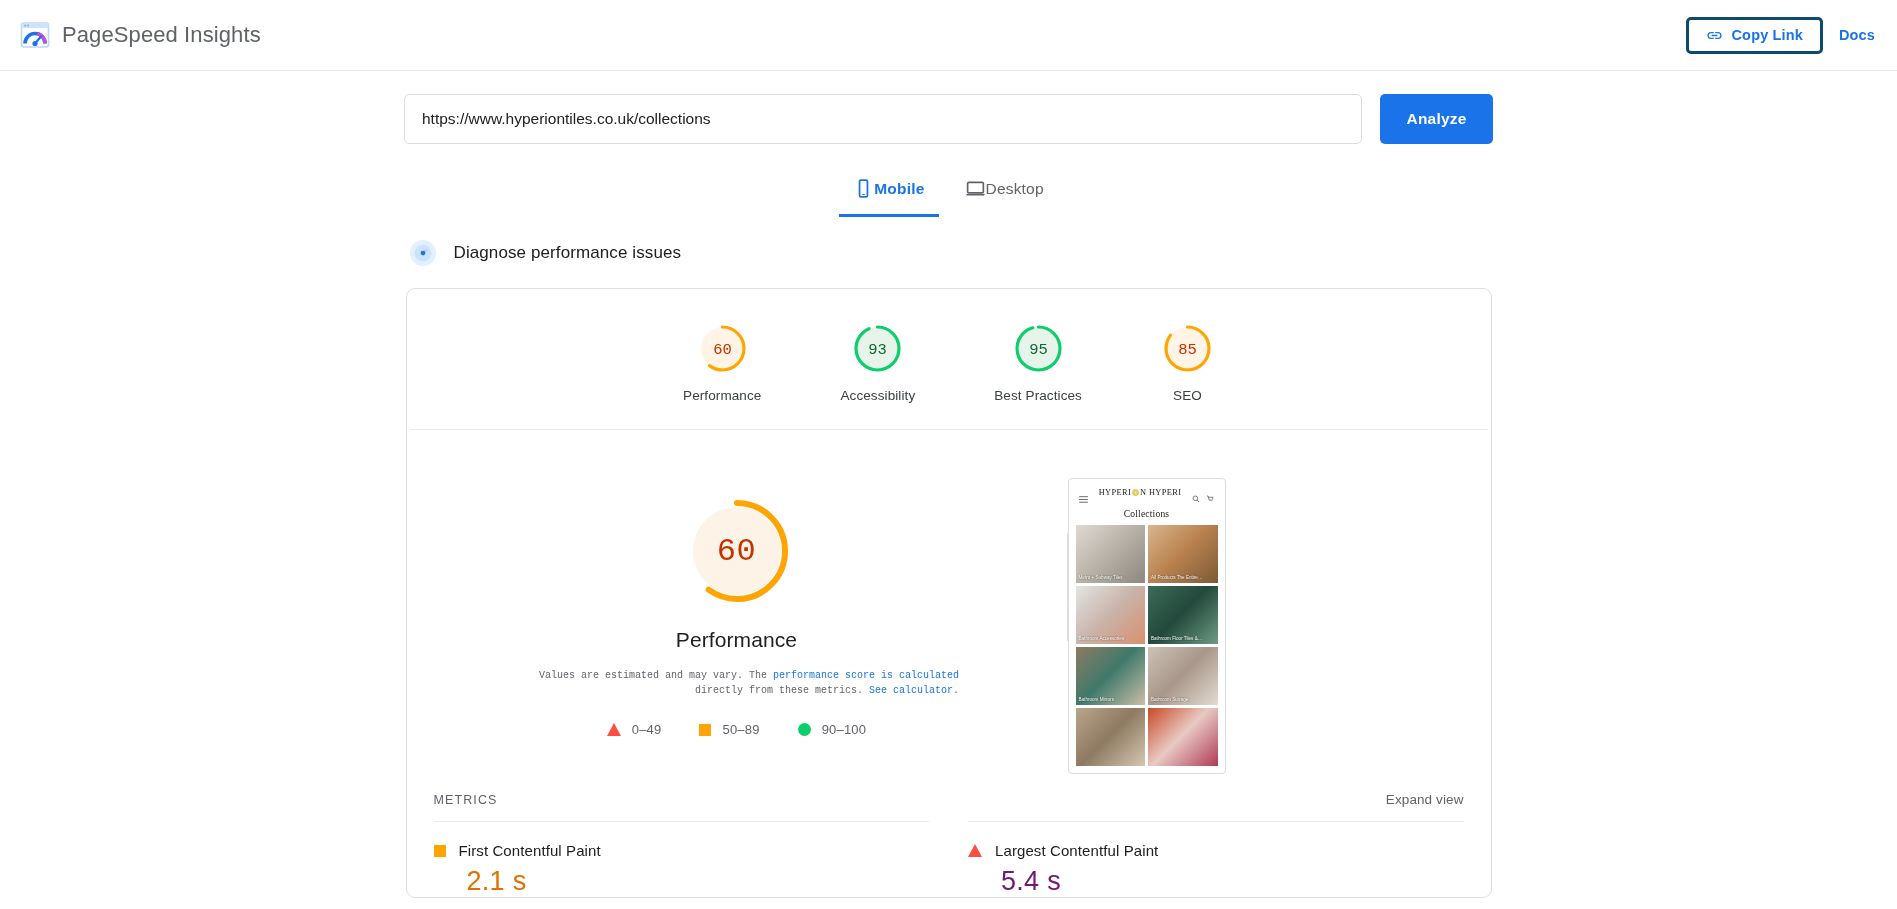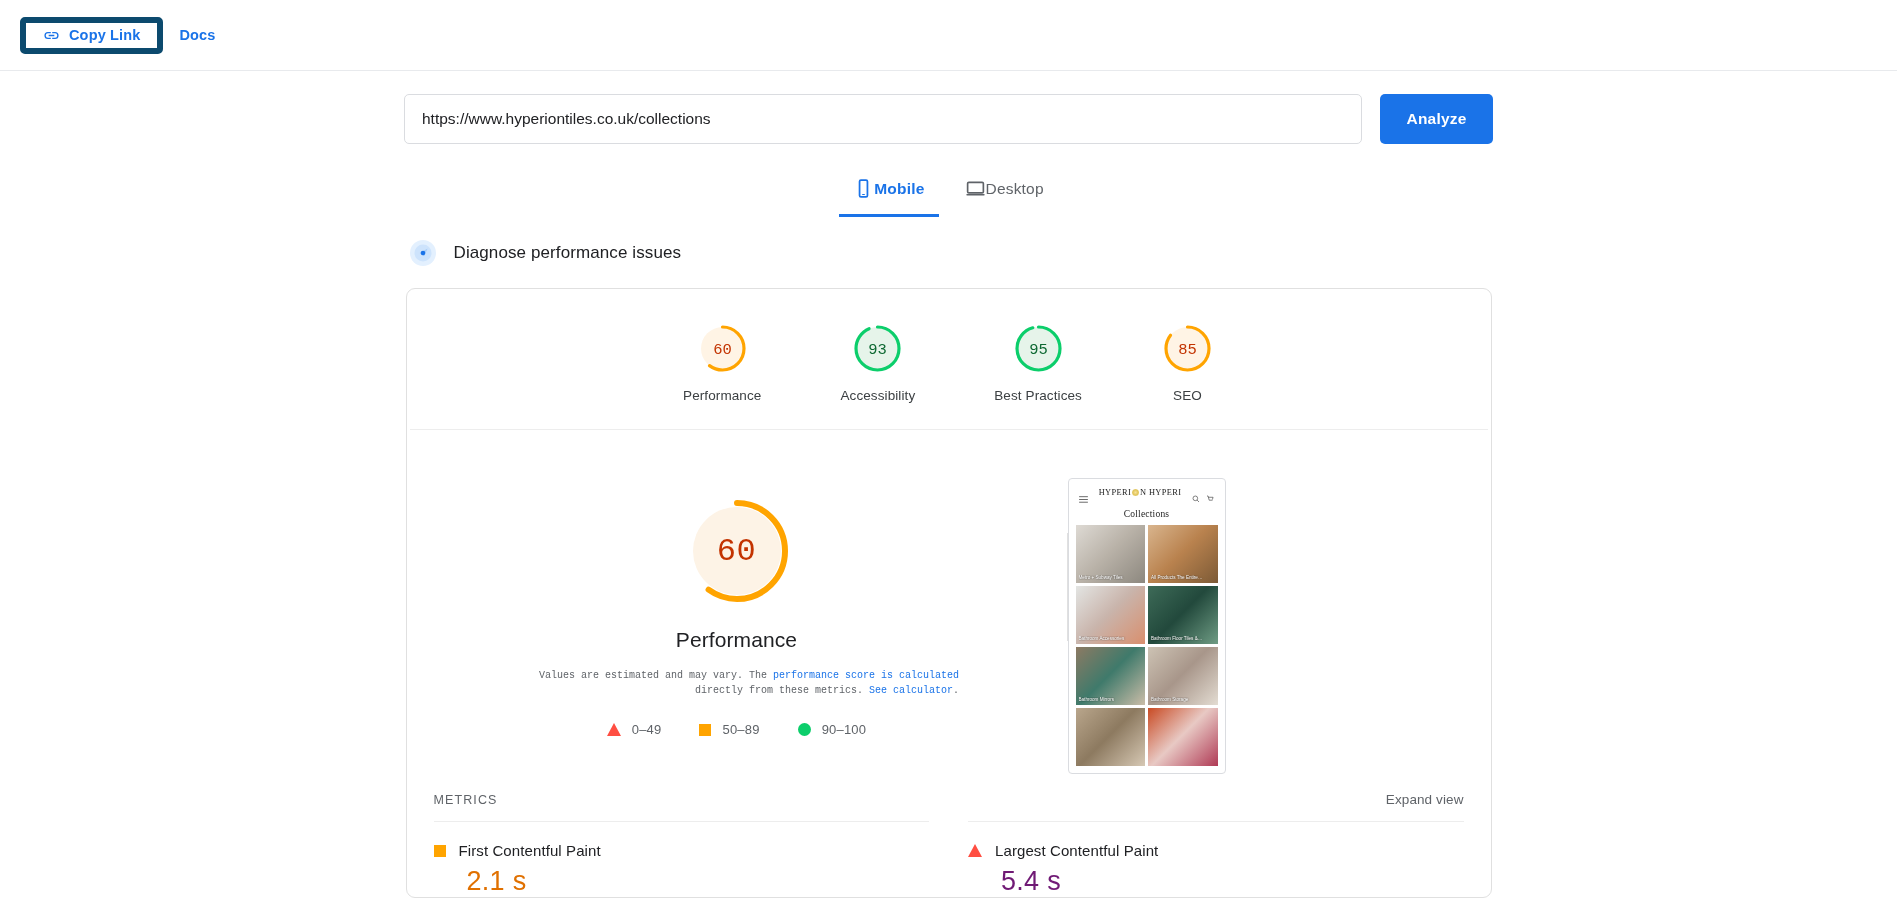--- a/index.html
+++ b/index.html
@@ -29,21 +29,21 @@
     font-weight: 400;
     color: #5f6368;
     letter-spacing: .1px;
     white-space: nowrap;
   }
   .header-actions { display: flex; align-items: center; gap: 16px; }
   .copy-link-btn {
     display: flex; align-items: center; gap: 9px;
     height: 37px;
     padding: 0 17px;
-    border: 6px solid #0c4a6e;
+    border: 3px solid #0c4a6e;
     border-radius: 5px;
     background: #fff;
     color: #1a73e8;
     font-size: 14.5px;
     font-weight: 600;
     font-family: inherit;
     cursor: pointer;
     letter-spacing: .15px;
     white-space: nowrap;
   }
@@ -330,20 +330,35 @@
     font-size: 27px;
     letter-spacing: .3px;
   }
   .val-orange { color: #e07000; }
   .val-red { color: #701a75; }
 </style>
 </head>
 <body>
 
 <header class="app-header">
+  <div class="brand">
+    <span class="brand-logo">
+      <svg viewBox="0 0 30 30" width="30" height="30" aria-hidden="true">
+        <rect x="1.5" y="3" width="27" height="24" rx="2.5" fill="#fff" stroke="#bdd7f5" stroke-width="1.6"></rect>
+        <rect x="1.5" y="3" width="27" height="5" rx="2.5" fill="#cfe2fb"></rect>
+        <circle cx="5.2" cy="5.5" r="0.9" fill="#7aa7e0"></circle>
+        <circle cx="8" cy="5.5" r="0.9" fill="#7aa7e0"></circle>
+        <path d="M5 23.5a10 10 0 0 1 20 0" fill="none" stroke="#1a73e8" stroke-width="3.6"></path>
+        <path d="M17.5 13.4a10 10 0 0 1 7.5 10.1" fill="none" stroke="#c14fd6" stroke-width="3.6"></path>
+        <path d="M15 23.5l6.2-7.2" stroke="#1a73e8" stroke-width="2.2" stroke-linecap="round"></path>
+        <circle cx="15" cy="23.5" r="2.6" fill="#1a73e8"></circle>
+      </svg>
+    </span>
+    <span class="brand-title">PageSpeed Insights</span>
+  </div>
   <div class="header-actions">
     <button class="copy-link-btn">
       <span class="link-icon">
         <svg viewBox="0 0 24 24" width="17" height="17" aria-hidden="true">
           <path d="M3.9 12a3.1 3.1 0 0 1 3.1-3.1h4V7H7a5 5 0 0 0 0 10h4v-1.9H7A3.1 3.1 0 0 1 3.9 12zM8 13h8v-2H8v2zm9-6h-4v1.9h4a3.1 3.1 0 0 1 0 6.2h-4V17h4a5 5 0 0 0 0-10z" fill="#1a73e8"></path>
         </svg>
       </span>
       <span>Copy Link</span>
     </button>
     <a class="docs-link">Docs</a>

